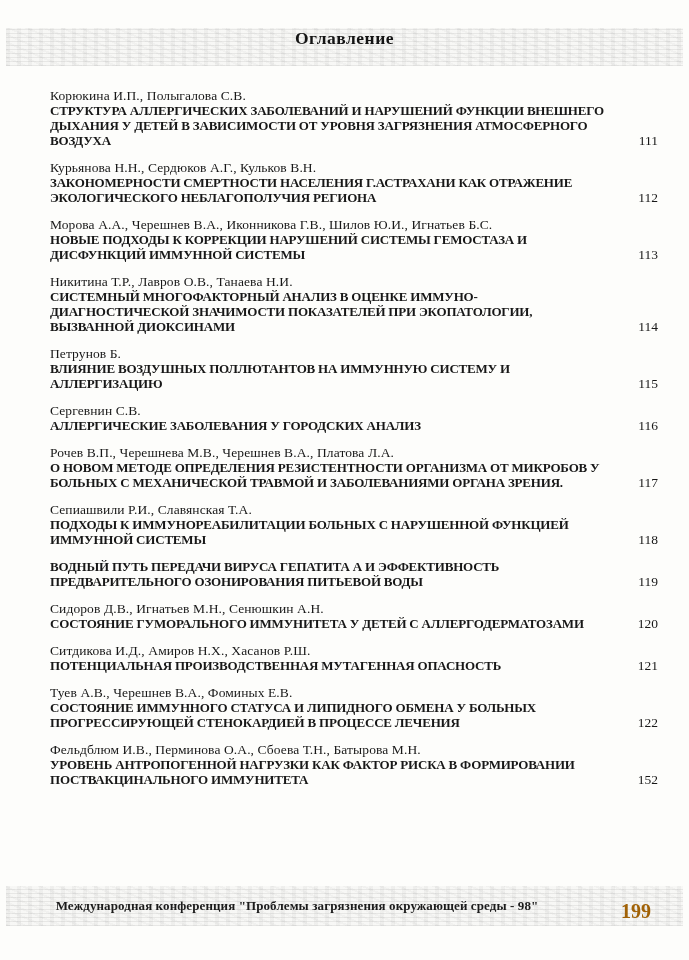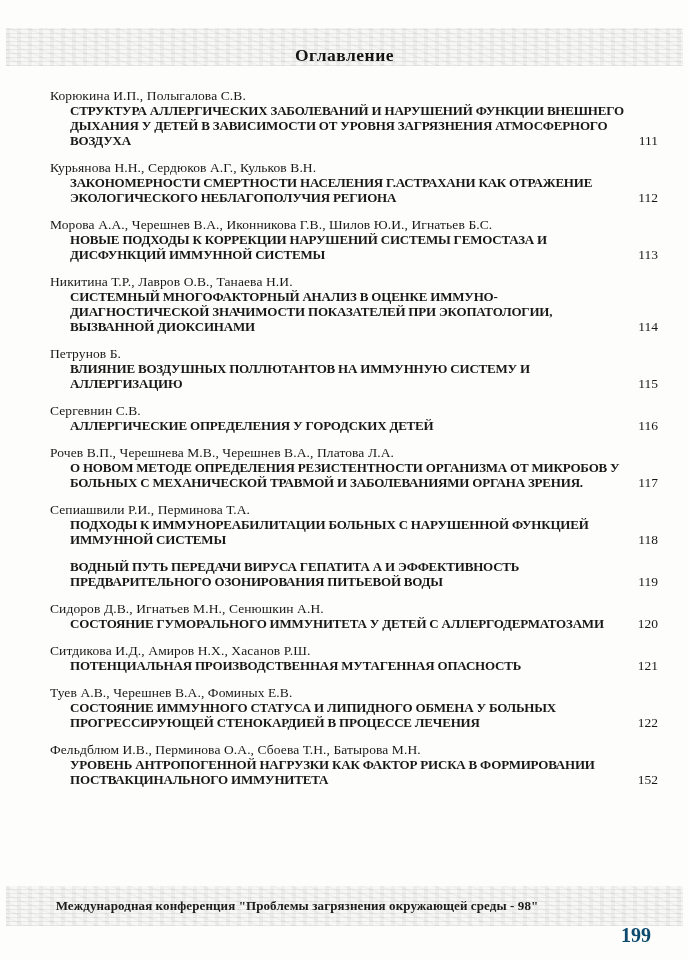--- a/index.html
+++ b/index.html
@@ -20,42 +20,42 @@
     background:
       repeating-linear-gradient(0deg, rgba(90,90,90,0.10) 0px, rgba(90,90,90,0.10) 1px, rgba(0,0,0,0) 1px, rgba(0,0,0,0) 4px),
       repeating-linear-gradient(90deg, rgba(100,100,100,0.06) 0px, rgba(100,100,100,0.06) 4px, rgba(0,0,0,0) 4px, rgba(0,0,0,0) 11px),
       repeating-linear-gradient(23deg, rgba(120,120,120,0.05) 0px, rgba(120,120,120,0.05) 2px, rgba(0,0,0,0) 2px, rgba(0,0,0,0) 7px),
       linear-gradient(rgba(140,140,140,0.05), rgba(140,140,140,0.05));
   }
   .header-band {
     top: 28px;
     height: 38px;
     display: flex;
-    align-items: flex-end;
+    align-items: flex-start;
     justify-content: center;
   }
   .header-title {
     font-size: 17.5px;
     font-weight: bold;
     letter-spacing: 0.5px;
     color: #141414;
   }
   .toc {
     position: absolute;
     top: 88px;
     left: 50px;
     width: 608px;
   }
   .entry { margin-bottom: 12px; }
   .entry-authors {
     font-size: 13.5px;
     line-height: 15px;
     letter-spacing: 0.1px;
   }
-  .title-row { display: flex; margin-left: 20px; }
+  .title-row { display: flex; }
   .entry-title {
     width: 578px;
     font-size: 13px;
     font-weight: bold;
     line-height: 15px;
     letter-spacing: -0.2px;
     white-space: pre-line;
   }
   .entry-page {
     margin-left: auto;
@@ -73,25 +73,25 @@
   }
   .footer-text {
     font-size: 13px;
     font-weight: bold;
     letter-spacing: 0.1px;
     padding-right: 95px;
     color: #1c1c1c;
   }
   .footer-page {
     position: absolute;
-    top: 924px;
+    top: 900px;
     right: 38px;
     font-size: 20px;
     font-weight: bold;
-    color: #0c4a6e;
+    color: #a16207;
   }
 </style>
 </head>
 <body>
 
 <div class="sheet">
 
   <div class="scan-band header-band">
     <div class="header-title">Оглавление</div>
   </div>
@@ -141,36 +141,36 @@
       <div class="title-row">
         <div class="entry-title">ВЛИЯНИЕ ВОЗДУШНЫХ ПОЛЛЮТАНТОВ НА ИММУННУЮ СИСТЕМУ И
 АЛЛЕРГИЗАЦИЮ</div>
         <div class="entry-page">115</div>
       </div>
     </div>
 
     <div class="entry">
       <div class="entry-authors">Сергевнин С.В.</div>
       <div class="title-row">
-        <div class="entry-title">АЛЛЕРГИЧЕСКИЕ ОПРЕДЕЛЕНИЯ У ГОРОДСКИХ ДЕТЕЙ</div>
+        <div class="entry-title">АЛЛЕРГИЧЕСКИЕ ЗАБОЛЕВАНИЯ У ГОРОДСКИХ АНАЛИЗ</div>
         <div class="entry-page">116</div>
       </div>
     </div>
 
     <div class="entry">
       <div class="entry-authors">Рочев В.П., Черешнева М.В., Черешнев В.А., Платова Л.А.</div>
       <div class="title-row">
         <div class="entry-title">О НОВОМ МЕТОДЕ ОПРЕДЕЛЕНИЯ РЕЗИСТЕНТНОСТИ ОРГАНИЗМА ОТ МИКРОБОВ У
 БОЛЬНЫХ С МЕХАНИЧЕСКОЙ ТРАВМОЙ И ЗАБОЛЕВАНИЯМИ ОРГАНА ЗРЕНИЯ.</div>
         <div class="entry-page">117</div>
       </div>
     </div>
 
     <div class="entry">
-      <div class="entry-authors">Сепиашвили Р.И., Перминова Т.А.</div>
+      <div class="entry-authors">Сепиашвили Р.И., Славянская Т.А.</div>
       <div class="title-row">
         <div class="entry-title">ПОДХОДЫ К ИММУНОРЕАБИЛИТАЦИИ БОЛЬНЫХ С НАРУШЕННОЙ ФУНКЦИЕЙ
 ИММУННОЙ СИСТЕМЫ</div>
         <div class="entry-page">118</div>
       </div>
     </div>
 
     <div class="entry">
       <div class="title-row">
         <div class="entry-title">ВОДНЫЙ ПУТЬ ПЕРЕДАЧИ ВИРУСА ГЕПАТИТА А И ЭФФЕКТИВНОСТЬ

